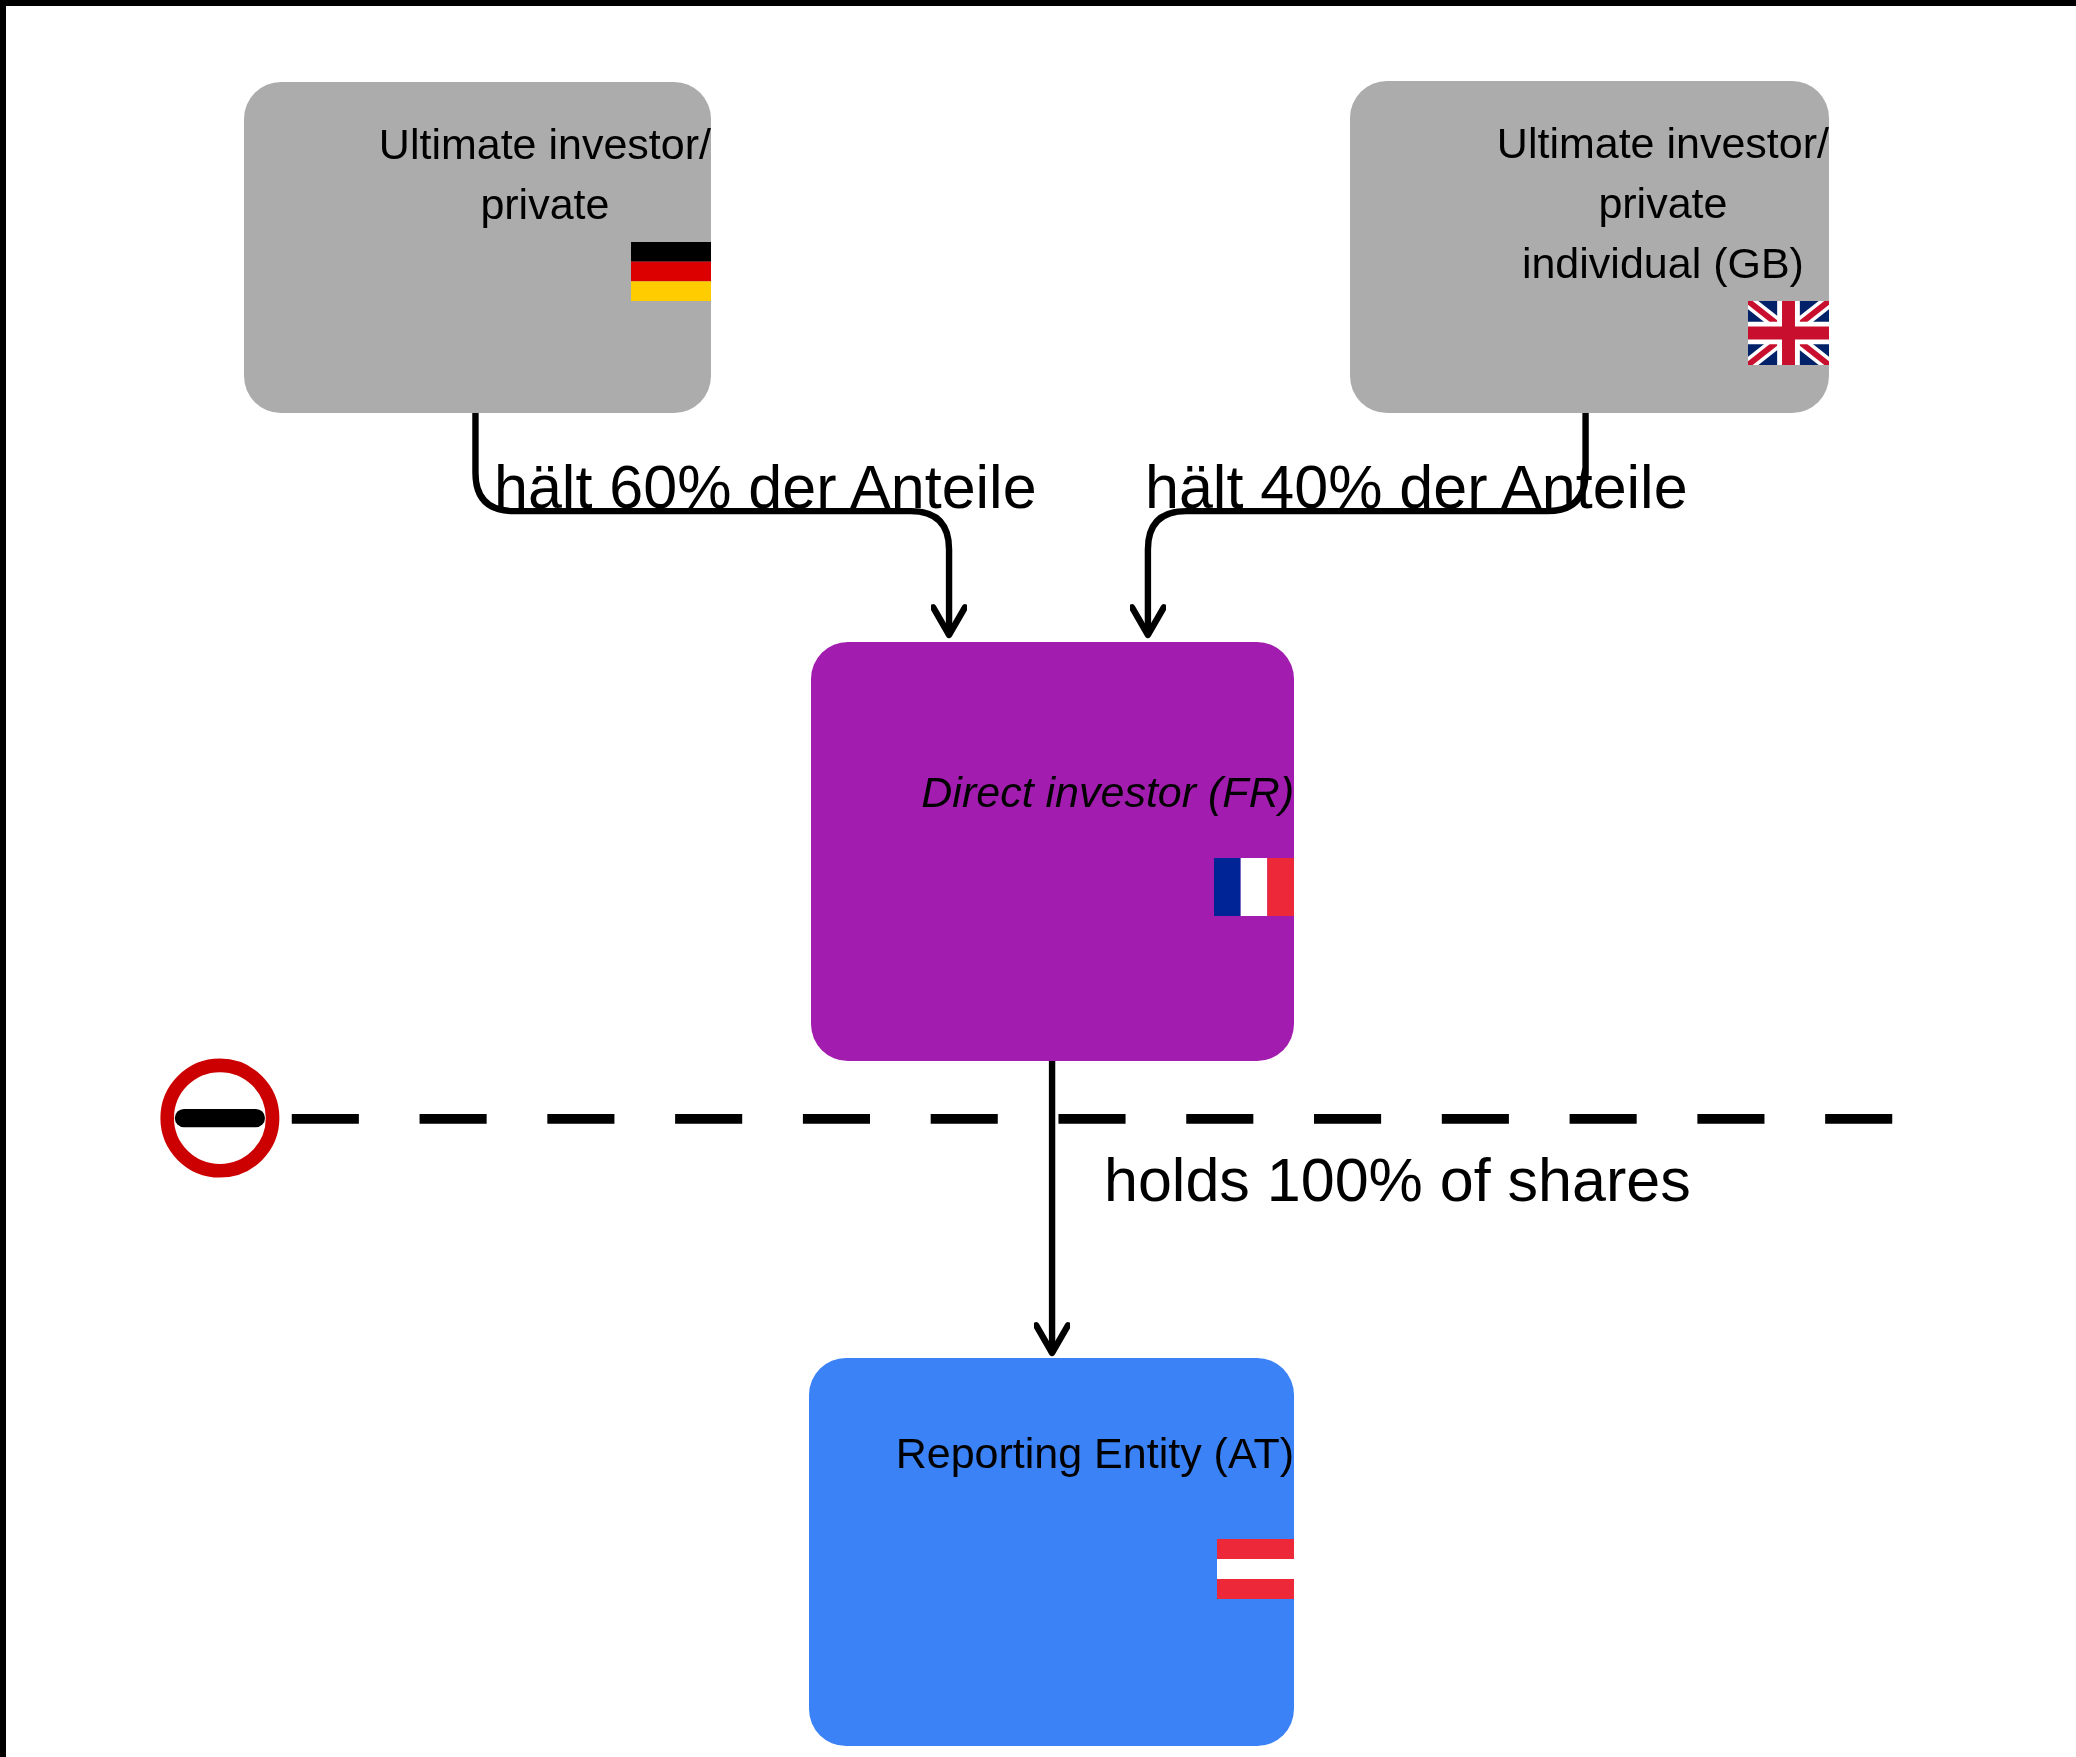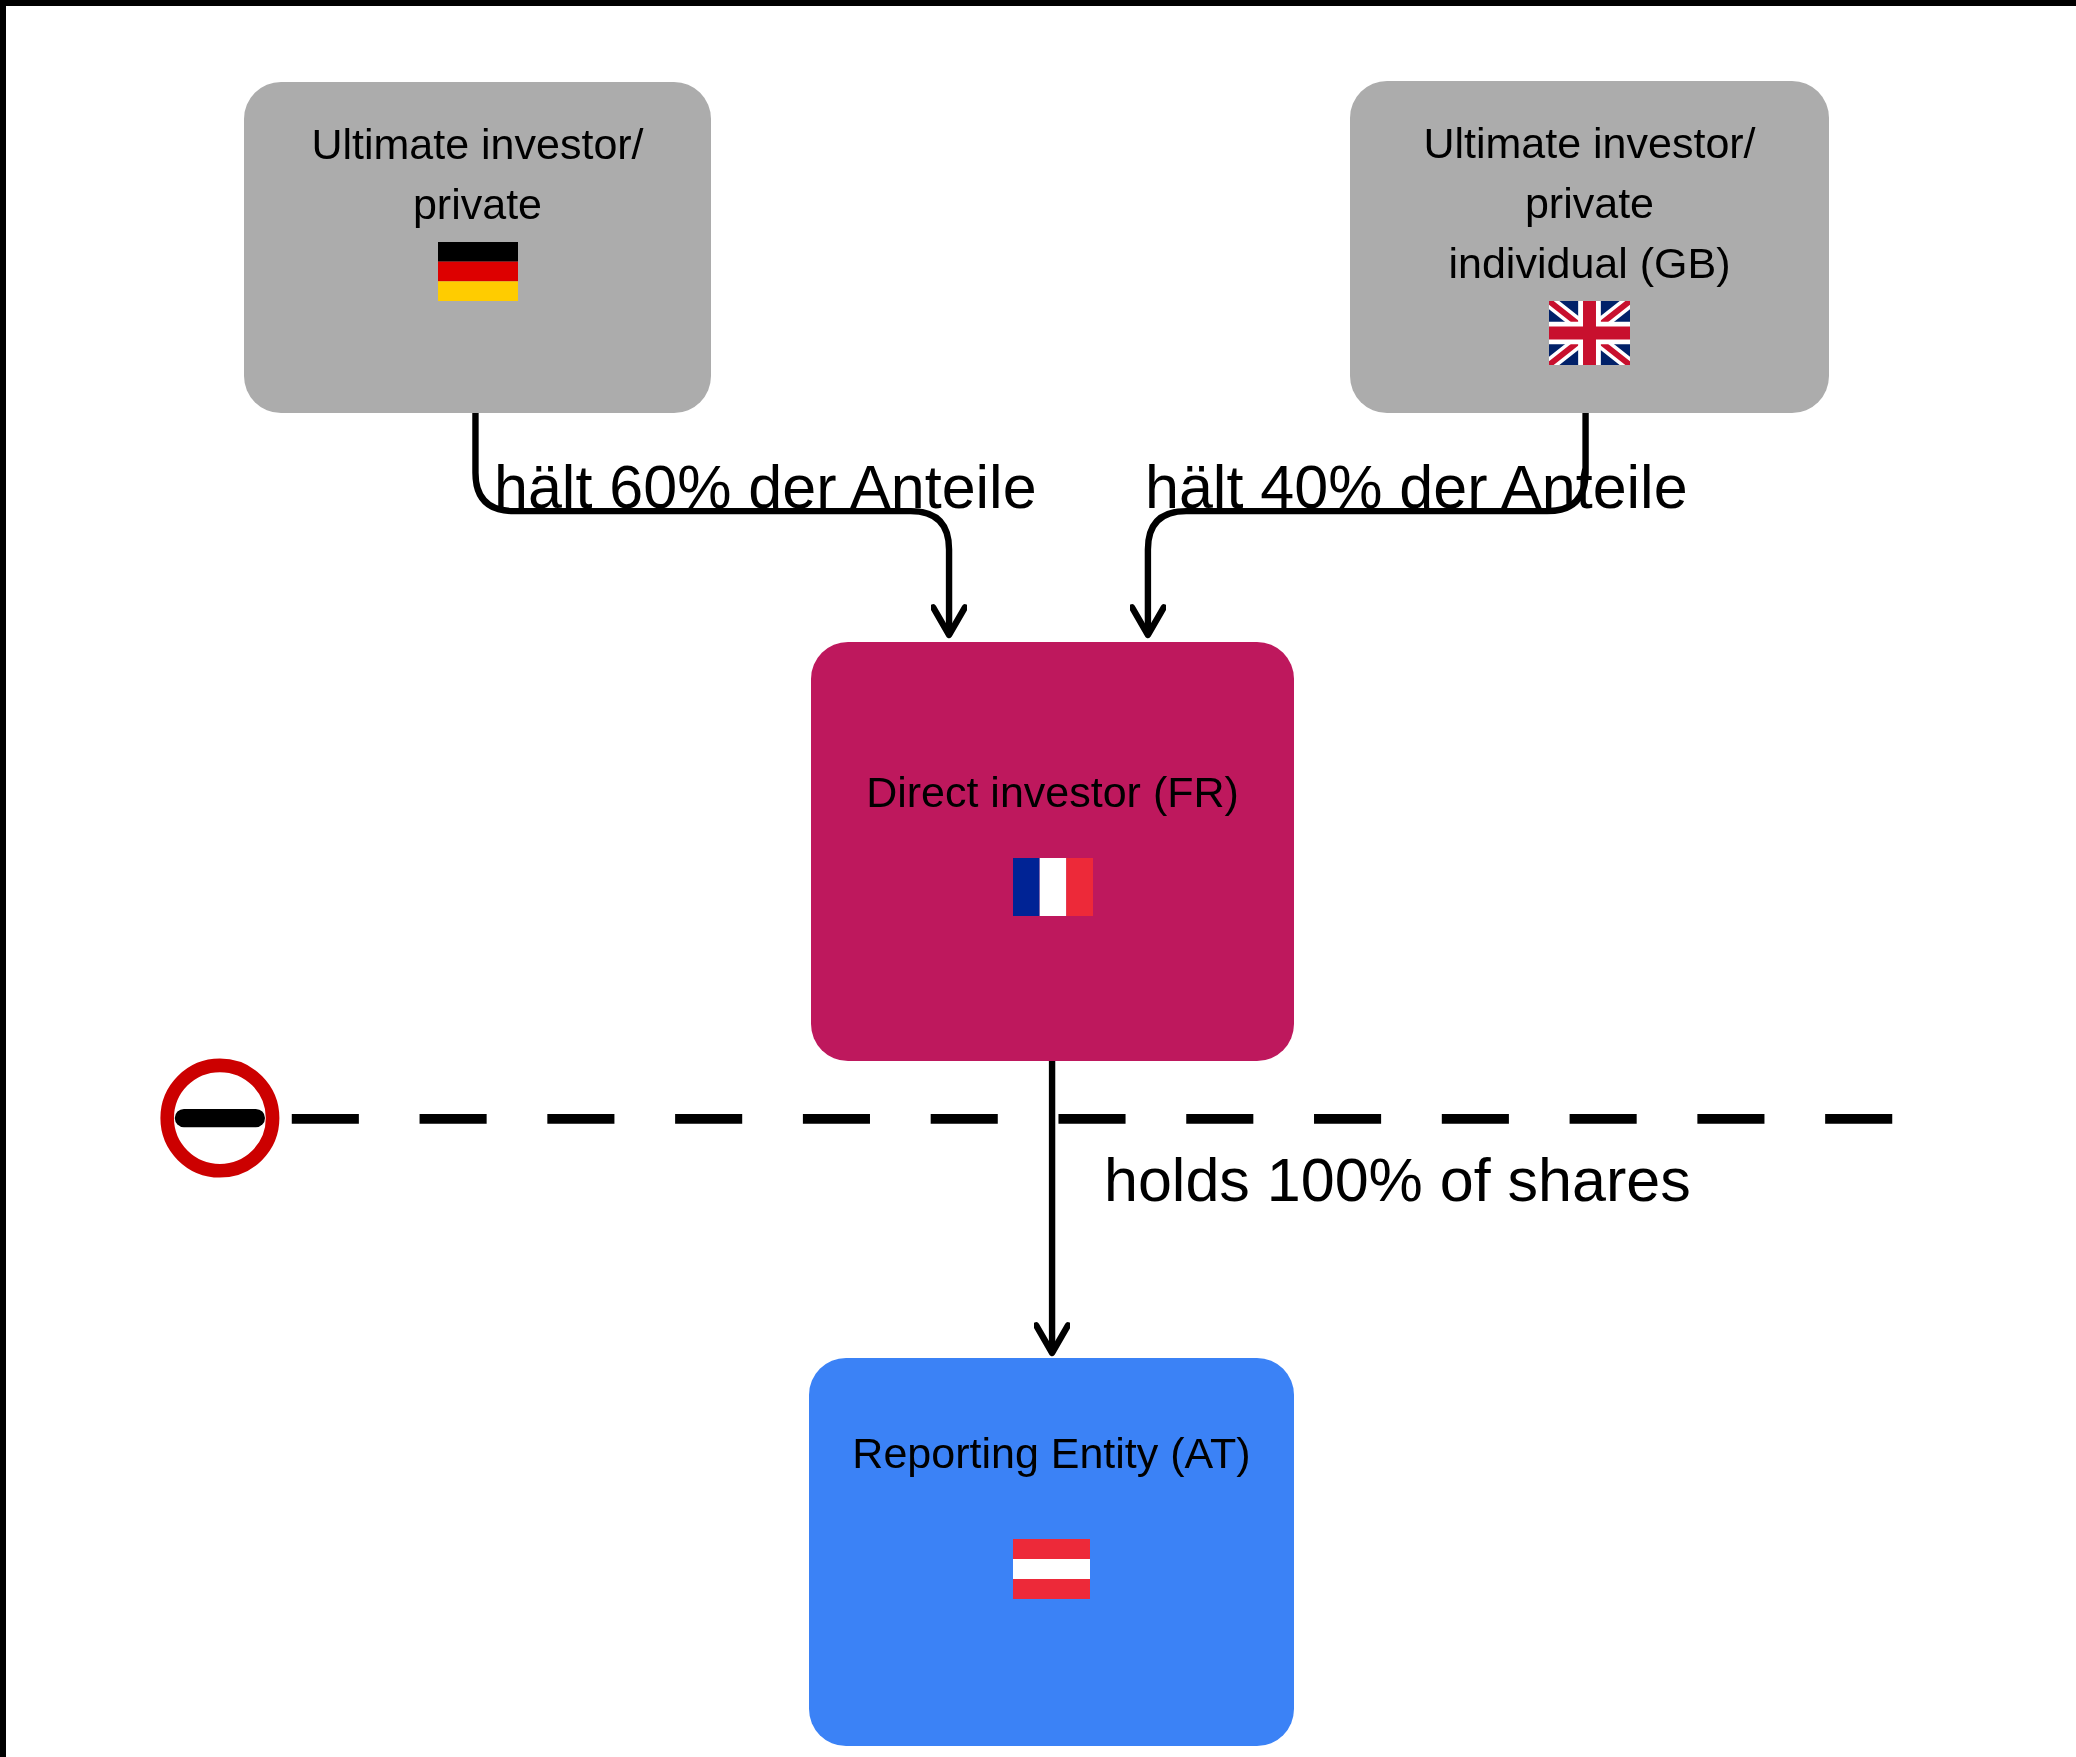--- a/index.html
+++ b/index.html
@@ -4,21 +4,21 @@
 <style>
   html,body{margin:0;padding:0;background:#fff;}
   .canvas{
     position:relative;width:2077px;height:1757px;background:#FFFFFF;
     font-family:"Liberation Sans",sans-serif;color:#000;overflow:hidden;
   }
   .frame-top{position:absolute;left:0;top:0;width:2077px;height:5.6px;}
   .frame-left{position:absolute;left:0;top:0;width:5.6px;height:1757px;}
   .node{
     position:absolute;border-radius:37px;
-    display:flex;flex-direction:column;align-items:center;
+    display:flex;flex-direction:column;align-items:flex-end;
     text-align:center;
   }
   .node-text{font-size:43px;line-height:60px;}
   #node-de{left:244px;top:82px;width:467px;height:299px;padding-top:32px;}
   #node-gb{left:1350px;top:81px;width:479px;height:300px;padding-top:32px;}
   #node-fr{left:811px;top:642px;width:483px;height:299px;padding-top:120px;}
   #node-at{left:809px;top:1358px;width:485px;height:323px;padding-top:65px;}
   #node-de .flag,#node-gb .flag{margin-top:8px;}
   #node-fr .flag{margin-top:36px;}
   #node-at .flag{margin-top:56px;}
@@ -79,21 +79,21 @@
     </div>
     <svg class="flag" width="81" height="64" viewBox="0 0 50 40" preserveAspectRatio="none">
       <rect x="0" y="0" width="50" height="40" fill="#012169"></rect>
       <path d="M0,0 L50,40 M50,0 L0,40" stroke="#FFFFFF" stroke-width="8" fill="none"></path>
       <path d="M0,0 L50,40 M50,0 L0,40" stroke="#C8102E" stroke-width="3.6" fill="none"></path>
       <path d="M25,0 L25,40 M0,20 L50,20" stroke="#FFFFFF" stroke-width="14" fill="none"></path>
       <path d="M25,0 L25,40 M0,20 L50,20" stroke="#C8102E" stroke-width="8" fill="none"></path>
     </svg>
   </div>
 
-  <div class="node" id="node-fr" style="background: #be185d;">
+  <div class="node" id="node-fr" style="background: #a21caf; font-style: italic;">
     <div class="node-text">Direct investor (FR)</div>
     <svg class="flag" width="80" height="58" viewBox="0 0 30 22" preserveAspectRatio="none">
       <rect x="0" y="0" width="10" height="22" fill="#002395"></rect>
       <rect x="10" y="0" width="10" height="22" fill="#FFFFFF"></rect>
       <rect x="20" y="0" width="10" height="22" fill="#ED2939"></rect>
     </svg>
   </div>
 
   <div class="node" id="node-at" style="background: #3b82f6;">
     <div class="node-text">Reporting Entity (AT)</div>

